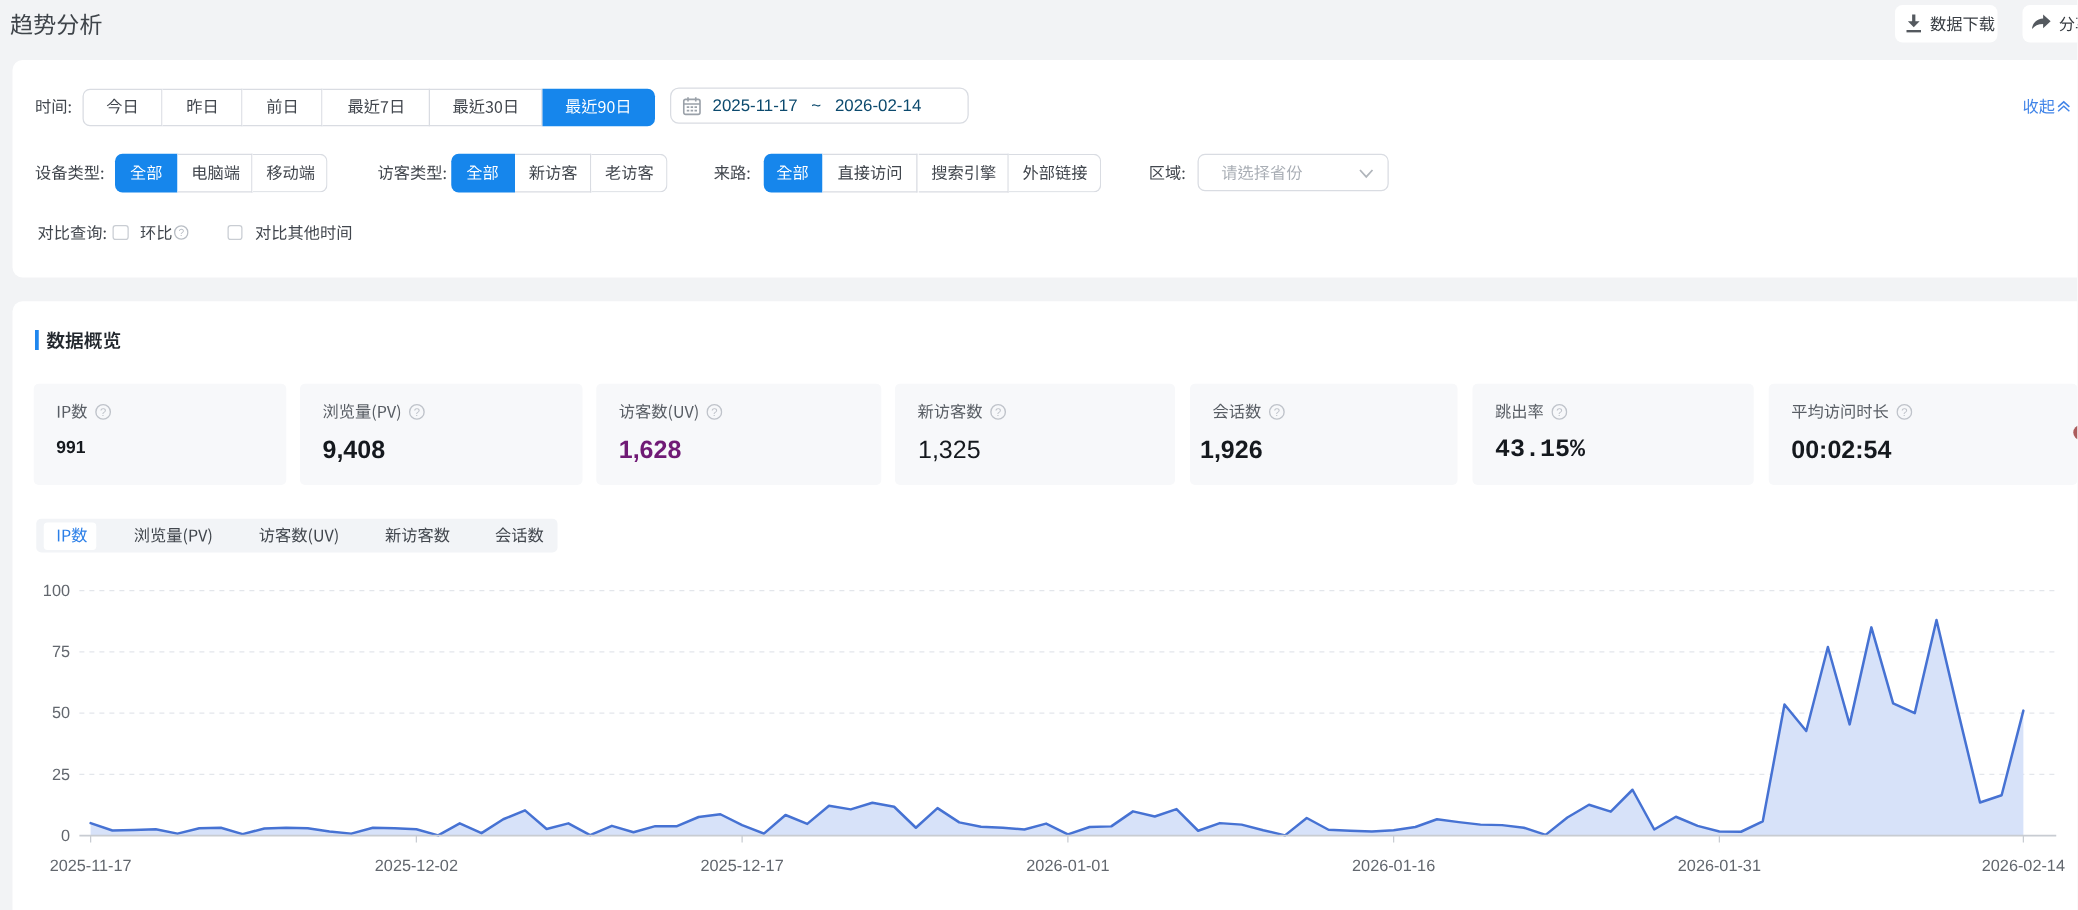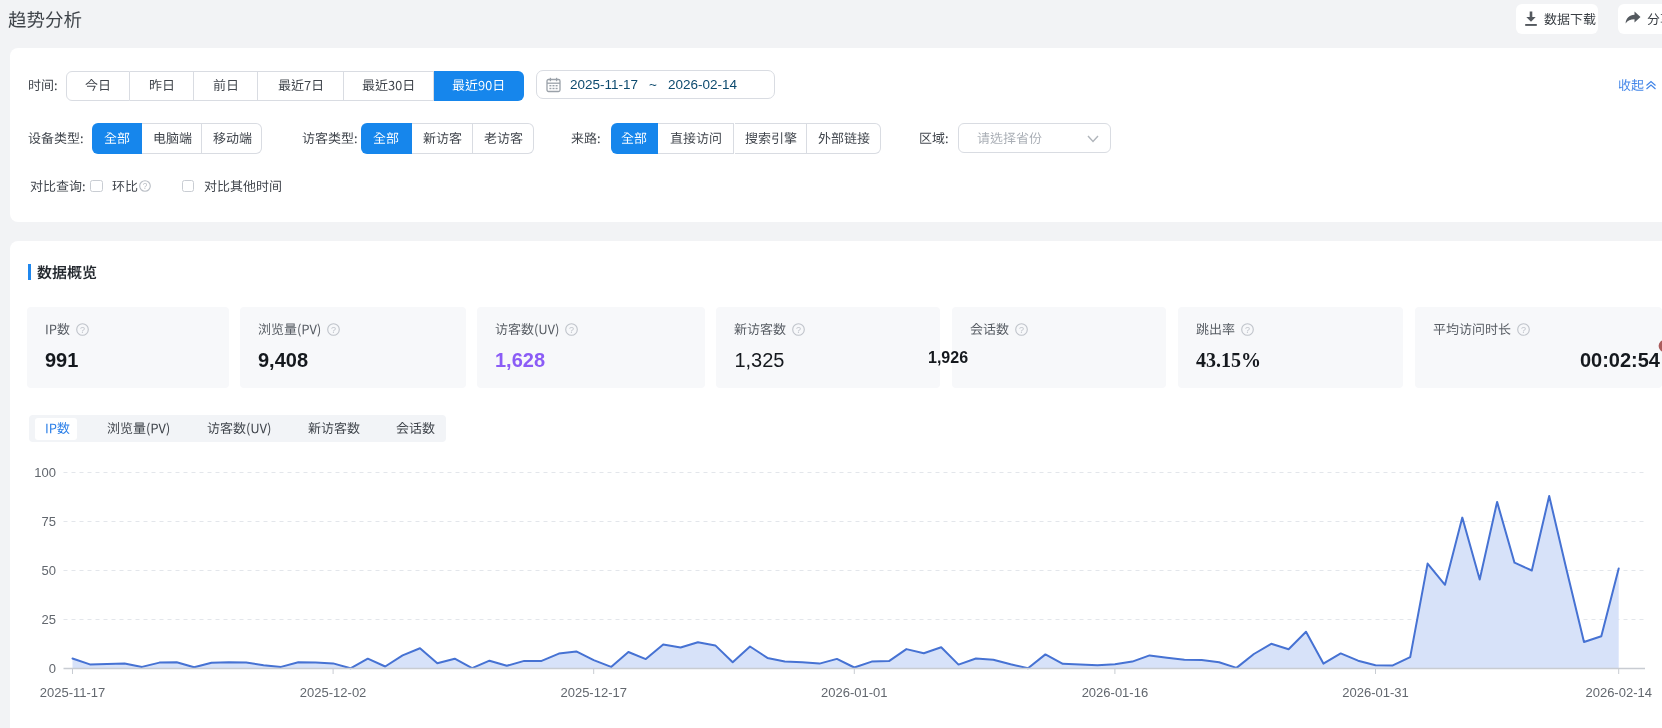--- a/index.html
+++ b/index.html
@@ -383,21 +383,21 @@
     <g transform="translate(0 13) scale(0.013 -0.013)" fill="#585d64">
       <use href="#g400_49"></use>
       <use href="#g400_50" x="291"></use>
       <use href="#g400_6570" x="917"></use>
     </g>
   </svg>
 <svg style="position:absolute;left:75.9px;top:322.5px" width="13" height="13" viewBox="0 0 13 13">
 <circle cx="6.5" cy="6.5" r="5.8" fill="none" stroke="#bfc3ca" stroke-width="1.1"></circle>
 <text x="6.5" y="9.6" font-size="9" fill="#bfc3ca" text-anchor="middle" font-family="Liberation Sans">?</text>
   </svg>
-<div style="position:absolute;left:45.0px;top:348.5px;width:181.5px;height:22px;font-family:'Liberation Sans',sans-serif;font-weight:bold;font-size:20px;color:#15191e;letter-spacing:0px;">991</div>
+<div style="position:absolute;left:45.0px;top:348.5px;width:181.5px;height:22px;font-family:'Liberation Sans',sans-serif;font-weight:bold;font-size:14px;color:#15191e;letter-spacing:0px;">991</div>
 <div style="position:absolute;left:240.0px;top:307px;width:225.5px;height:81px;background:#f7f8fa;border-radius:4px;"></div>
 <svg style="position:absolute;left:258.0px;top:321.3px;overflow:visible;" width="63.3" height="16.2">
     <g transform="translate(0 13) scale(0.013 -0.013)" fill="#585d64">
       <use href="#g400_6D4F"></use>
       <use href="#g400_89C8" x="1000"></use>
       <use href="#g400_91CF" x="2000"></use>
       <use href="#g400_28" x="3000"></use>
       <use href="#g400_50" x="3335"></use>
       <use href="#g400_56" x="3961"></use>
       <use href="#g400_29" x="4531"></use>
@@ -417,21 +417,21 @@
       <use href="#g400_28" x="3000"></use>
       <use href="#g400_55" x="3335"></use>
       <use href="#g400_56" x="4049"></use>
       <use href="#g400_29" x="4619"></use>
     </g>
   </svg>
 <svg style="position:absolute;left:565.4px;top:322.5px" width="13" height="13" viewBox="0 0 13 13">
 <circle cx="6.5" cy="6.5" r="5.8" fill="none" stroke="#bfc3ca" stroke-width="1.1"></circle>
 <text x="6.5" y="9.6" font-size="9" fill="#bfc3ca" text-anchor="middle" font-family="Liberation Sans">?</text>
   </svg>
-<div style="position:absolute;left:495.0px;top:348.5px;width:207.6px;height:22px;font-family:'Liberation Sans',sans-serif;font-weight:bold;font-size:20px;color:#8b5cf6;letter-spacing:0px;">1,628</div>
+<div style="position:absolute;left:495.0px;top:348.5px;width:207.6px;height:22px;font-family:'Liberation Sans',sans-serif;font-weight:bold;font-size:20px;color:#701a75;letter-spacing:0px;">1,628</div>
 <div style="position:absolute;left:716.4px;top:307px;width:224.0px;height:81px;background:#f7f8fa;border-radius:4px;"></div>
 <svg style="position:absolute;left:734.4px;top:321.3px;overflow:visible;" width="52.0" height="16.2">
     <g transform="translate(0 13) scale(0.013 -0.013)" fill="#585d64">
       <use href="#g400_65B0"></use>
       <use href="#g400_8BBF" x="1000"></use>
       <use href="#g400_5BA2" x="2000"></use>
       <use href="#g400_6570" x="3000"></use>
     </g>
   </svg>
 <svg style="position:absolute;left:792.4px;top:322.5px" width="13" height="13" viewBox="0 0 13 13">
@@ -444,50 +444,50 @@
     <g transform="translate(0 13) scale(0.013 -0.013)" fill="#585d64">
       <use href="#g400_4F1A"></use>
       <use href="#g400_8BDD" x="1000"></use>
       <use href="#g400_6570" x="2000"></use>
     </g>
   </svg>
 <svg style="position:absolute;left:1015.0px;top:322.5px" width="13" height="13" viewBox="0 0 13 13">
 <circle cx="6.5" cy="6.5" r="5.8" fill="none" stroke="#bfc3ca" stroke-width="1.1"></circle>
 <text x="6.5" y="9.6" font-size="9" fill="#bfc3ca" text-anchor="middle" font-family="Liberation Sans">?</text>
   </svg>
-<div style="position:absolute;left:928px;top:348.5px;width:194.4px;height:22px;font-family:'Liberation Sans',sans-serif;font-weight:bold;font-size:16px;color:#15191e;letter-spacing:0px;">1,926</div>
+<div style="position:absolute;left:960px;top:348.5px;width:194.4px;height:22px;font-family:'Liberation Sans',sans-serif;font-weight:bold;font-size:20px;color:#15191e;letter-spacing:0px;">1,926</div>
 <div style="position:absolute;left:1178.0px;top:307px;width:225.0px;height:81px;background:#f7f8fa;border-radius:4px;"></div>
 <svg style="position:absolute;left:1196.0px;top:321.3px;overflow:visible;" width="39.0" height="16.2">
     <g transform="translate(0 13) scale(0.013 -0.013)" fill="#585d64">
       <use href="#g400_8DF3"></use>
       <use href="#g400_51FA" x="1000"></use>
       <use href="#g400_7387" x="2000"></use>
     </g>
   </svg>
 <svg style="position:absolute;left:1241.0px;top:322.5px" width="13" height="13" viewBox="0 0 13 13">
 <circle cx="6.5" cy="6.5" r="5.8" fill="none" stroke="#bfc3ca" stroke-width="1.1"></circle>
 <text x="6.5" y="9.6" font-size="9" fill="#bfc3ca" text-anchor="middle" font-family="Liberation Sans">?</text>
   </svg>
-<div style="position:absolute;left:1196.0px;top:348.5px;width:205.0px;height:22px;font-family:Liberation Serif, serif;font-weight:bold;font-size:20px;color:#15191e;letter-spacing:0px;">43.15%</div>
+<div style="position:absolute;left:1196.0px;top:348.5px;width:205.0px;height:22px;font-family:Liberation Mono, monospace;font-weight:bold;font-size:20px;color:#15191e;letter-spacing:0px;">43.15%</div>
 <div style="position:absolute;left:1415.0px;top:307px;width:247.0px;height:81px;background:#f7f8fa;border-radius:4px;"></div>
 <svg style="position:absolute;left:1433.0px;top:321.3px;overflow:visible;" width="78.0" height="16.2">
     <g transform="translate(0 13) scale(0.013 -0.013)" fill="#585d64">
       <use href="#g400_5E73"></use>
       <use href="#g400_5747" x="1000"></use>
       <use href="#g400_8BBF" x="2000"></use>
       <use href="#g400_95EE" x="3000"></use>
       <use href="#g400_65F6" x="4000"></use>
       <use href="#g400_957F" x="5000"></use>
     </g>
   </svg>
 <svg style="position:absolute;left:1517.0px;top:322.5px" width="13" height="13" viewBox="0 0 13 13">
 <circle cx="6.5" cy="6.5" r="5.8" fill="none" stroke="#bfc3ca" stroke-width="1.1"></circle>
 <text x="6.5" y="9.6" font-size="9" fill="#bfc3ca" text-anchor="middle" font-family="Liberation Sans">?</text>
   </svg>
-<div style="position:absolute;left:1433.0px;top:348.5px;width:227.0px;height:22px;font-family:'Liberation Sans',sans-serif;font-weight:bold;font-size:20px;color:#15191e;letter-spacing:0px;text-align:right;">00:02:54</div>
+<div style="position:absolute;left:1433.0px;top:348.5px;width:227.0px;height:22px;font-family:'Liberation Sans',sans-serif;font-weight:bold;font-size:20px;color:#15191e;letter-spacing:0px;">00:02:54</div>
 <svg style="position:absolute;left:1657.5px;top:339.5px" width="4.5" height="12" viewBox="0 0 4.5 12">
     <circle cx="6.6" cy="6" r="6" fill="#a24a4a" fill-opacity="0.9"></circle>
   </svg>
 <div style="position:absolute;left:28.9px;top:415px;width:417.5px;height:27px;background:#f2f4f7;border-radius:4px;"></div>
 <div style="position:absolute;left:34.7px;top:417.5px;width:42.7px;height:22px;background:#fff;border-radius:3px;"></div>
 <svg style="position:absolute;left:44.7px;top:420.3px;overflow:visible;" width="24.9" height="16.2">
     <g transform="translate(0 13) scale(0.013 -0.013)" fill="#2b7fe8">
       <use href="#g400_49"></use>
       <use href="#g400_50" x="291"></use>
       <use href="#g400_6570" x="917"></use>

